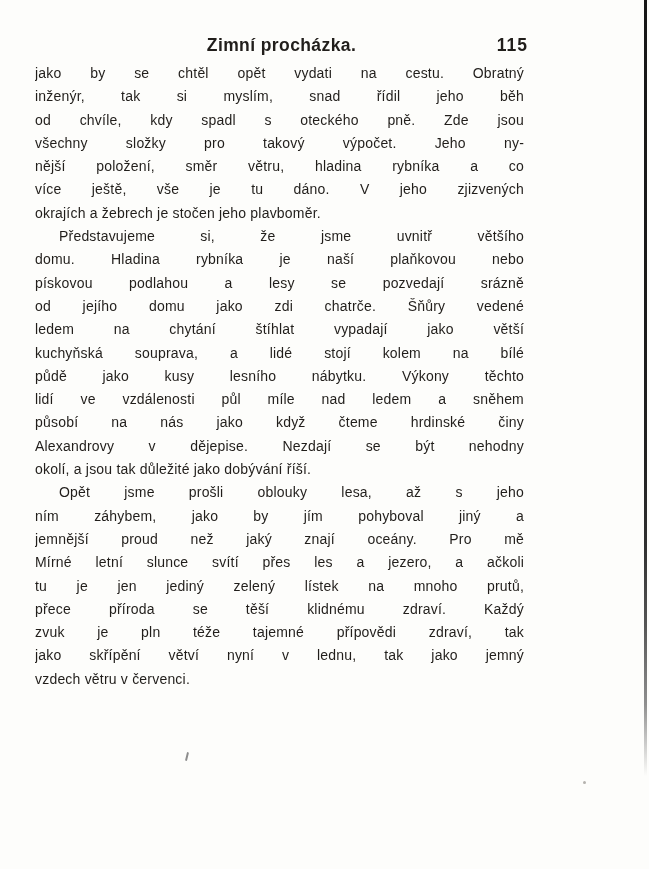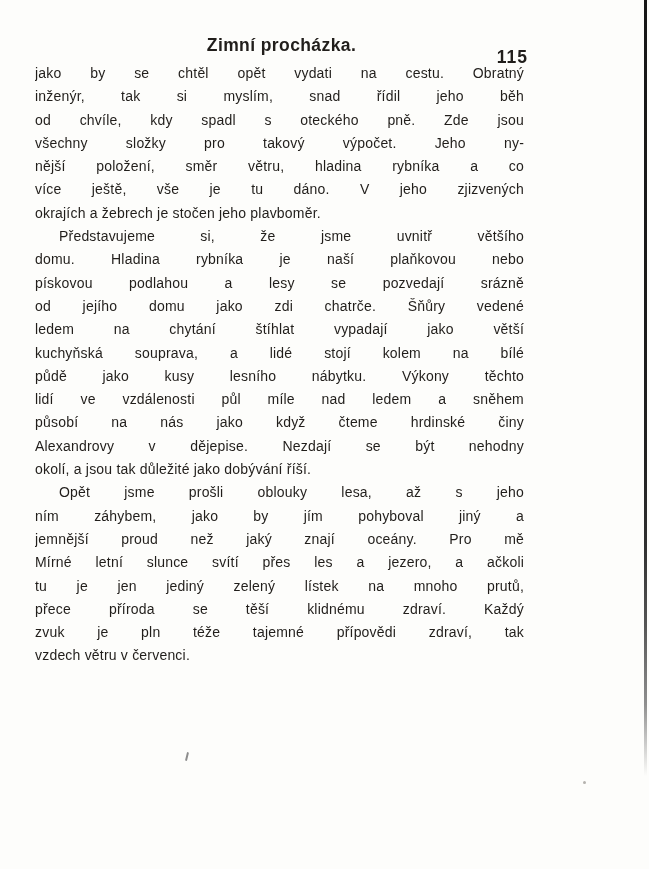--- a/index.html
+++ b/index.html
@@ -30,21 +30,21 @@
     right: 0;
     text-align: center;
     font-size: 17.5px;
     font-weight: 700;
     letter-spacing: 0.4px;
     white-space: nowrap;
   }
   .running-header .page-number {
     position: absolute;
     right: 0;
-    top: 12px;
+    top: 0;
     font-size: 17.5px;
     font-weight: 700;
     letter-spacing: 1px;
   }
   
   .text-block {
     position: absolute;
     top: 62px;
     left: 35px;
     width: 489px;
@@ -122,20 +122,21 @@
     <div class="line">působí na nás jako když čteme hrdinské činy</div>
     <div class="line">Alexandrovy v dějepise. Nezdají se být nehodny</div>
     <div class="line para-end">okolí, a jsou tak důležité jako dobývání říší.</div>
     <div class="line indent">Opět jsme prošli oblouky lesa, až s jeho</div>
     <div class="line">ním záhybem, jako by jím pohyboval jiný a</div>
     <div class="line">jemnější proud než jaký znají oceány. Pro mě</div>
     <div class="line">Mírné letní slunce svítí přes les a jezero, a ačkoli</div>
     <div class="line">tu je jen jediný zelený lístek na mnoho prutů,</div>
     <div class="line">přece příroda se těší klidnému zdraví. Každý</div>
     <div class="line">zvuk je pln téže tajemné přípovědi zdraví, tak</div>
+    <div class="line">jako skřípění větví nyní v lednu, tak jako jemný</div>
     <div class="line para-end">vzdech větru v červenci.</div>
   </div>
 
   <div class="edge-bar"></div>
   <div class="speck-apostrophe"></div>
   <div class="speck-dot"></div>
 
 </div>
 
 </body></html>

